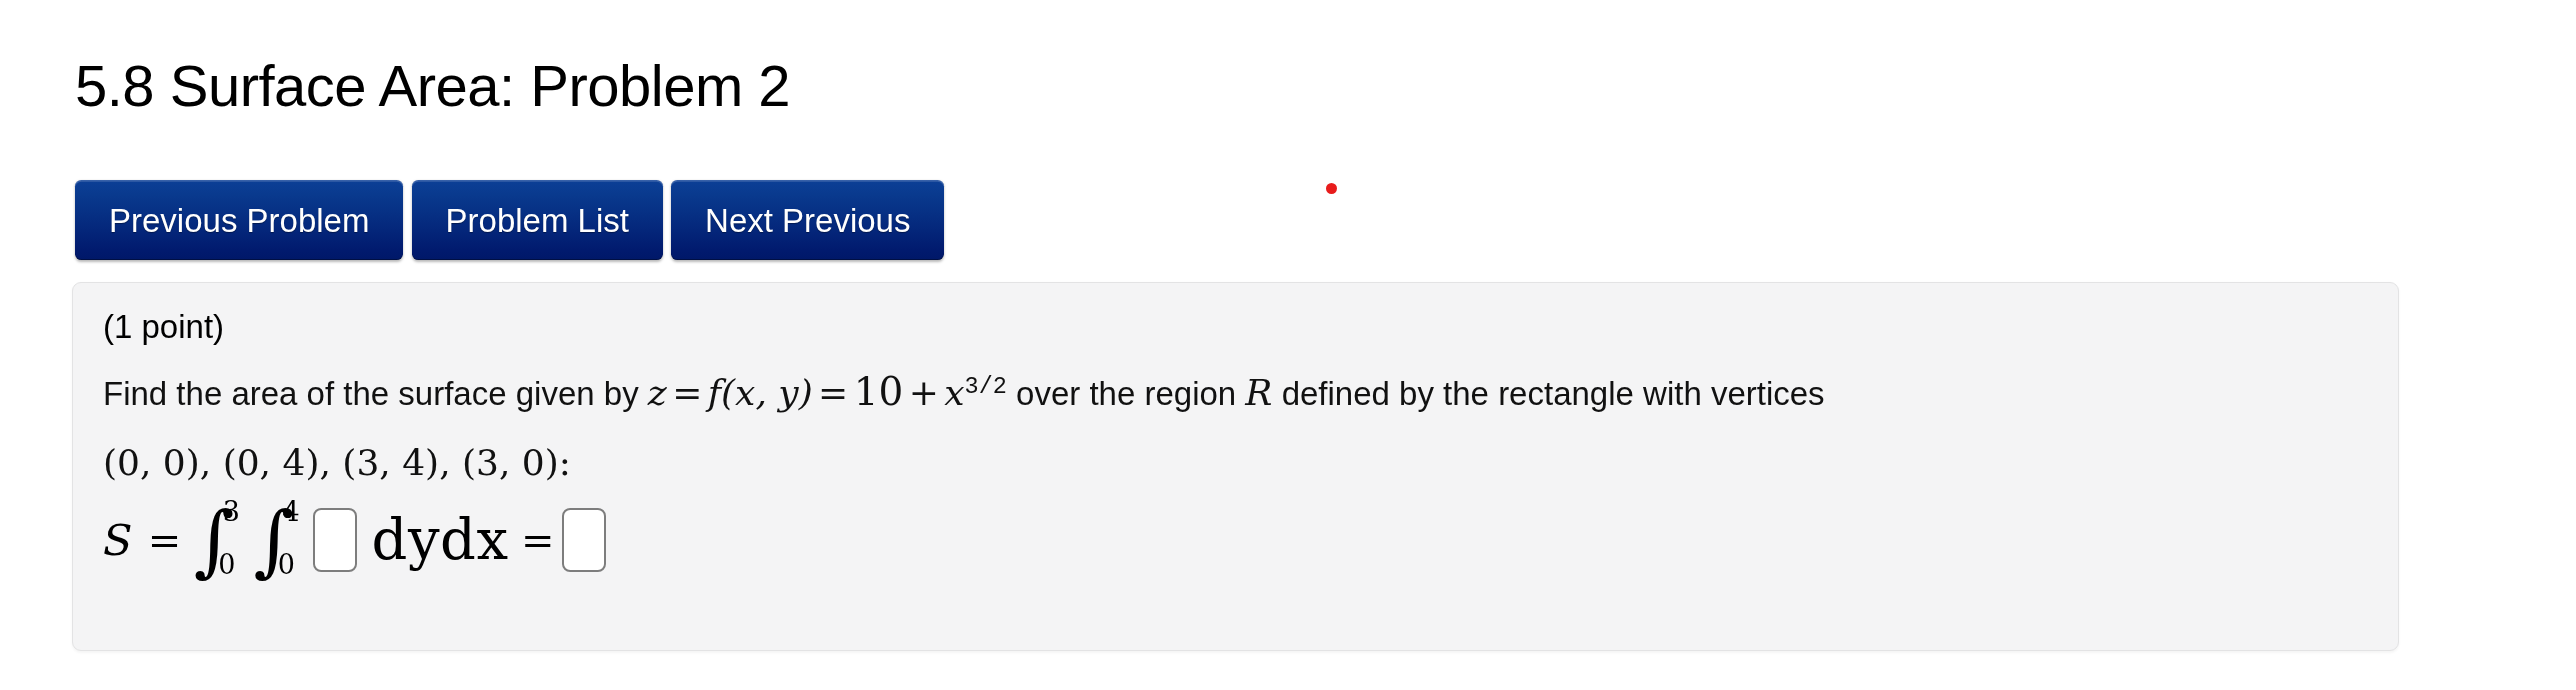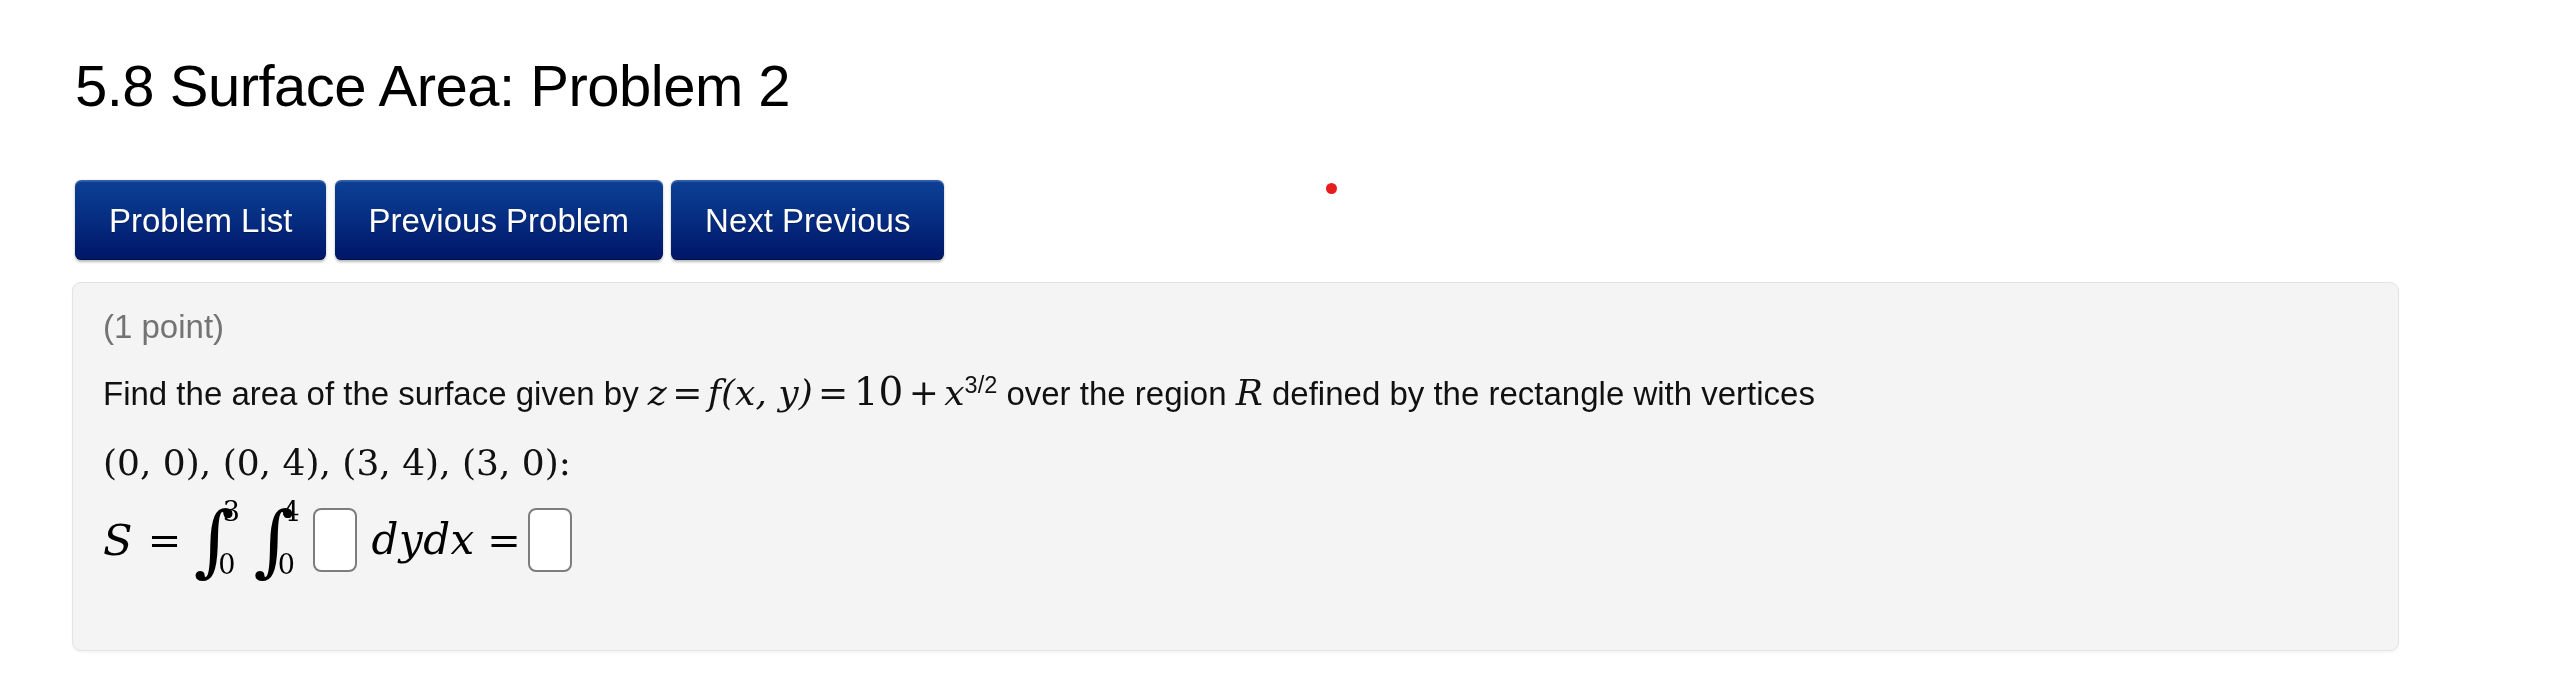--- a/index.html
+++ b/index.html
@@ -88,21 +88,21 @@
     border-radius: 9px;
     box-shadow: 0 1.8px 2.7px rgba(0,0,0,0.045);
   }
 
   .points-line {
     position: absolute;
     left: 30px;
     top: 24.4px;
     font-size: 33px;
     line-height: 1.2;
-    color: #737373;
+    color: #000000;
     white-space: nowrap;
   }
 
   .problem-body {
     position: absolute;
     left: 30px;
     top: 80px;
     width: 2259px;
     font-size: 33px;
     line-height: 58px;
@@ -120,21 +120,21 @@
     font-style: normal;
     font-size: 39px;
   }
   .m-op {
     font-family: "DejaVu Serif", "Liberation Serif", serif;
     font-style: normal;
     font-size: 36px;
     padding: 0 5.4px;
   }
   .sup {
-    font-family: Liberation Sans, sans-serif;
+    font-family: Liberation Mono, monospace;
     font-style: normal;
     font-size: 23.5px;
     vertical-align: super;
     line-height: 0;
   }
   .vertices {
     display: block;
     font-family: "DejaVu Serif", "Liberation Serif", serif;
     font-style: normal;
     font-size: 36px;
@@ -203,22 +203,21 @@
     border: 2.7px solid #7d7d7d;
     border-radius: 8.1px;
     outline: none;
     padding: 0;
     font-family: "DejaVu Serif", "Liberation Serif", serif;
     font-size: 27px;
     text-align: center;
     color: #111111;
   }
   .dydx {
-    font-style: italic;
-    font-size: 42px;
+    font-size: 56px;
     margin: 0 12.6px 0 14.5px;
     letter-spacing: 0.5px;
   }
   .eq2 {
     font-style: normal;
     font-size: 40px;
     margin: 0 7.2px 0 0;
   }
 
   
@@ -233,22 +232,22 @@
   }
 </style>
 </head>
 <body>
 
 <div class="page">
 
   <h1 class="page-title">5.8 Surface Area: Problem 2</h1>
 
   <div class="nav-bar">
+    <button class="nav-button">Previous Problem</button>
     <button class="nav-button">Problem List</button>
-    <button class="nav-button">Previous Problem</button>
     <button class="nav-button">Next Previous</button>
   </div>
 
   <div class="problem-panel">
 
     <div class="points-line">(1 point)</div>
 
     <div class="problem-body">
       <span>Find the area of the surface given by </span><span class="m">z</span><span class="m-op">=</span><span class="m">f(x, y)</span><span class="m-op">=</span><span class="m-up">10</span><span class="m-op">+</span><span class="m">x</span><span class="sup">3/2</span><span> over the region </span><span class="m">R</span><span> defined by the rectangle with vertices</span>
       <span class="vertices">(0, 0), (0, 4), (3, 4), (3, 0):</span>

